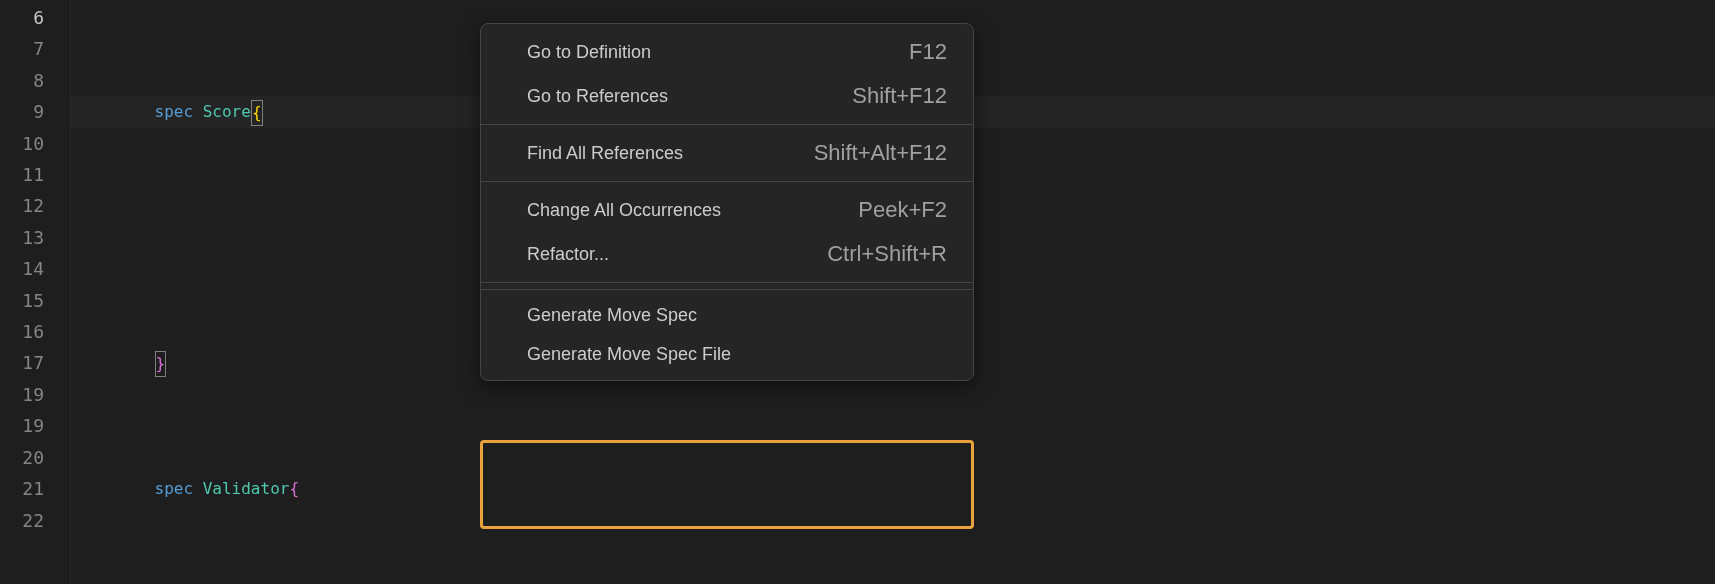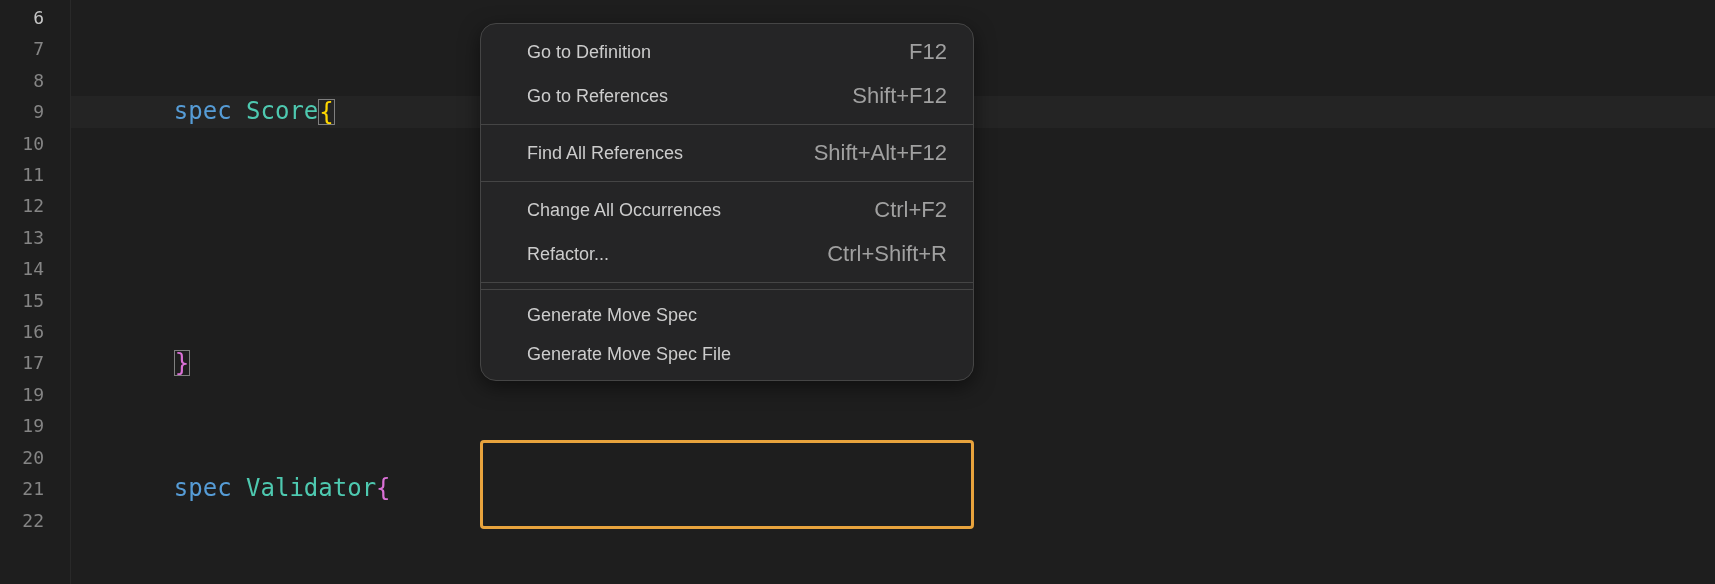--- a/index.html
+++ b/index.html
@@ -58,21 +58,21 @@
   }
   .gutter .current { color: var(--gutter-fg-bright); }
   .vline {
     width: 1px;
     background: #404040;
     opacity: .35;
   }
   .code {
     flex: 1;
     font-family: Consolas, Menlo, monospace;
-    font-size: 24px;
+    font-size: 16px;
     line-height: 31.4px;
     padding-top: 2px;
     white-space: pre;
     position: relative;
   }
   .code .row { height: 31.4px; padding-left: 45px; position: relative; }
   .code .row.hl { background: #242424; }
   .kw { color: var(--kw-blue); }
   .type { color: var(--type-teal); }
   .bracepink { color: var(--brace-pink); }
@@ -87,21 +87,21 @@
     vertical-align: -1px;
   }
 
   .context-menu {
     position: absolute;
     left: 480px;
     top: 23px;
     width: 494px;
     background: var(--menu-bg);
     border: 1px solid var(--menu-border);
-    border-radius: 16px;
+    border-radius: 8px;
     box-shadow: 0 6px 20px rgba(0,0,0,.5);
     color: var(--menu-fg);
     font-size: 18px;
     padding: 6px 0;
     z-index: 10;
   }
   .context-menu .item {
     display: flex;
     justify-content: space-between;
     align-items: center;
@@ -198,21 +198,21 @@
     <span class="hint">Shift+F12</span>
   </div>
   <div class="sep"></div>
   <div class="item">
     <span>Find All References</span>
     <span class="hint">Shift+Alt+F12</span>
   </div>
   <div class="sep"></div>
   <div class="item">
     <span>Change All Occurrences</span>
-    <span class="hint">Ctrl+F2</span>
+    <span class="hint">Peek+F2</span>
   </div>
   <div class="item">
     <span>Refactor...</span>
     <span class="hint">Ctrl+Shift+R</span>
   </div>
   <div class="sep"></div>
   <div class="sep"></div>
   <div class="item">
     <span>Generate Move Spec</span>
     <span></span>

